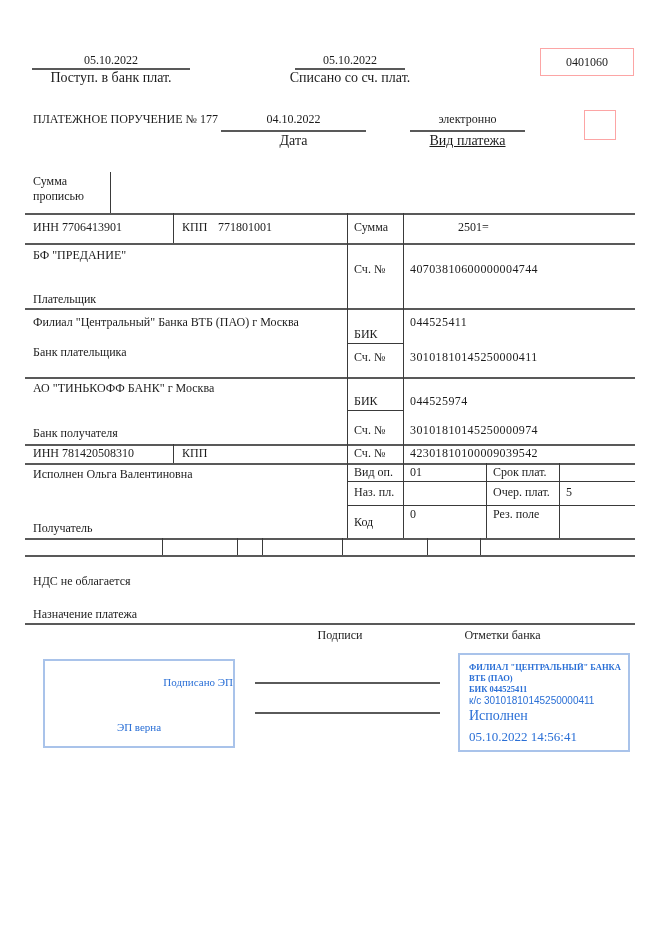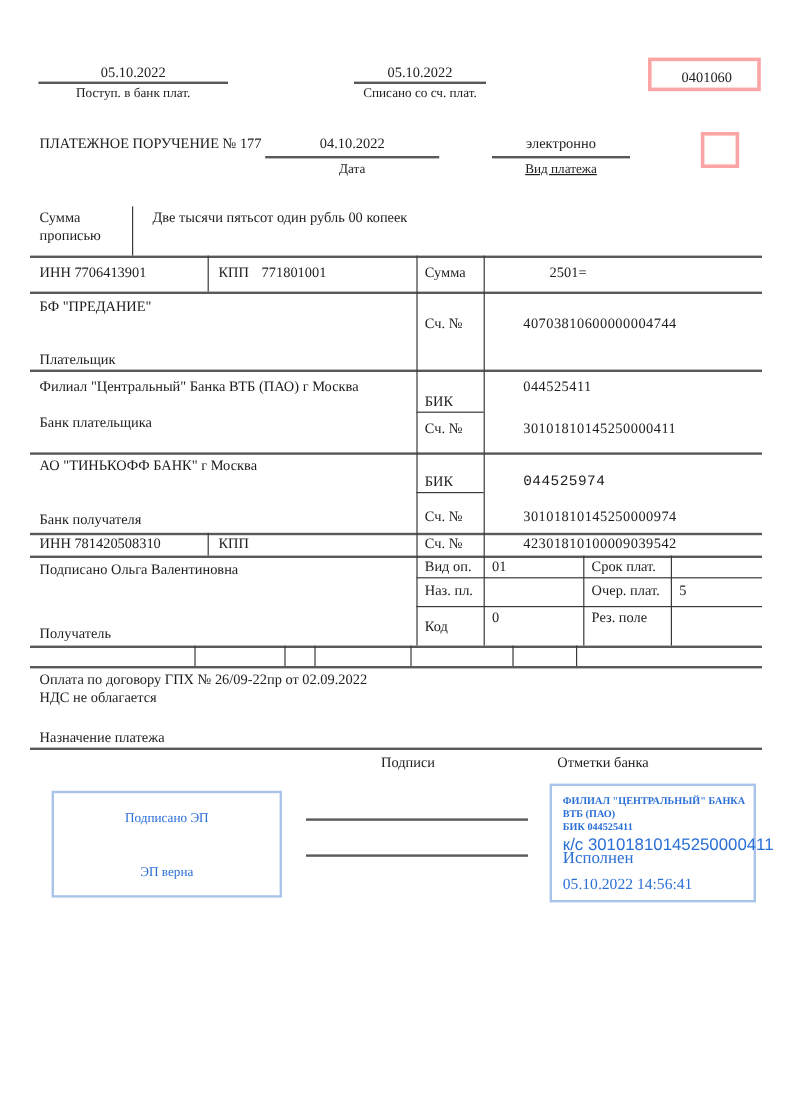--- a/index.html
+++ b/index.html
@@ -1,25 +1,25 @@
 <!DOCTYPE html>
 <html><head>
 <meta charset="utf-8">
 <style>
   html,body{margin:0;padding:0;background:#e8e8e8;}
   .page{position:relative;width:660px;height:933px;background:#ffffff;margin:0 auto;
         font-family:"Liberation Serif","DejaVu Serif",serif;color:#1c1c1c;overflow:hidden;}
   .t{position:absolute;font-size:12px;line-height:13px;white-space:nowrap;}
-  .sm{font-size:11px;line-height:12px;}
+  .sm{font-size:14px;line-height:12px;}
   .ctr{text-align:center;}
-  .num{letter-spacing:0.4px;margin-left:26px;}
+  .num{letter-spacing:0.4px;}
   .hl2{position:absolute;height:2px;background:#595959;}
   .hl1{position:absolute;height:1px;background:#3a3a3a;}
   .vl{position:absolute;width:1px;background:#3a3a3a;}
-  .box{position:absolute;border:3px solid #fca5a5;box-sizing:border-box;}
+  .box{position:absolute;border:1px solid #fca5a5;box-sizing:border-box;}
   .stampbox{position:absolute;border:2px solid #a9c3ea;box-sizing:border-box;}
   .stamp-t{position:absolute;white-space:nowrap;color:#2a6fd6;}
   .sigline{position:absolute;height:2px;background:#5a5a5a;}
 </style>
 </head>
 <body>
 
 <div class="page">
 
   <div class="t ctr" style="left:32px;top:54px;width:158px;">05.10.2022</div>
@@ -42,21 +42,20 @@
 
   <div class="t ctr" style="left:410px;top:113px;width:115px;">электронно</div>
   <div class="hl2" style="left:410px;top:130px;width:115px;"></div>
   <div class="t sm ctr" style="left:410px;top:135px;width:115px;text-decoration:underline;">Вид платежа</div>
 
   <div class="box" style="left:584px;top:110px;width:32px;height:30px;"></div>
 
   <div class="t" style="left:33px;top:175px;">Сумма</div>
   <div class="t" style="left:33px;top:190px;">прописью</div>
   <div class="vl" style="left:110px;top:172px;height:41px;"></div>
-  <div class="t" style="left:127px;top:175px;">Две тысячи пятьсот один рубль 00 копеек</div>
 
   <div class="hl2" style="left:25px;top:213px;width:610px;"></div>
   <div class="hl2" style="left:25px;top:243px;width:610px;"></div>
   <div class="hl2" style="left:25px;top:308px;width:610px;"></div>
   <div class="hl2" style="left:25px;top:377px;width:610px;"></div>
   <div class="hl2" style="left:25px;top:444px;width:610px;"></div>
   <div class="hl2" style="left:25px;top:463px;width:610px;"></div>
   <div class="hl2" style="left:25px;top:538px;width:610px;"></div>
   <div class="hl2" style="left:25px;top:555px;width:610px;"></div>
   <div class="hl1" style="left:347px;top:481px;width:288px;"></div>
@@ -92,65 +91,64 @@
   <div class="t" style="left:33px;top:316px;">Филиал "Центральный" Банка ВТБ (ПАО) г Москва</div>
   <div class="t" style="left:33px;top:346px;">Банк плательщика</div>
   <div class="t" style="left:354px;top:328px;">БИК</div>
   <div class="t num" style="left:410px;top:316px;">044525411</div>
   <div class="t" style="left:354px;top:351px;">Сч. №</div>
   <div class="t num" style="left:410px;top:351px;">30101810145250000411</div>
 
   <div class="t" style="left:33px;top:382px;">АО "ТИНЬКОФФ БАНК" г Москва</div>
   <div class="t" style="left:33px;top:427px;">Банк получателя</div>
   <div class="t" style="left:354px;top:395px;">БИК</div>
-  <div class="t num" style="left:410px;top:395px;font-family:Liberation Mono, monospace;">044525974</div>
+  <div class="t num" style="left:410px;top:395px;">044525974</div>
   <div class="t" style="left:354px;top:424px;">Сч. №</div>
   <div class="t num" style="left:410px;top:424px;text-align:right;">30101810145250000974</div>
 
   <div class="t" style="left:33px;top:447px;">ИНН 781420508310</div>
   <div class="t" style="left:182px;top:447px;">КПП</div>
   <div class="t" style="left:354px;top:447px;">Сч. №</div>
   <div class="t num" style="left:410px;top:447px;">42301810100009039542</div>
 
-  <div class="t" style="left:33px;top:468px;">Подписано Ольга Валентиновна</div>
+  <div class="t" style="left:33px;top:468px;">Исполнен Ольга Валентиновна</div>
   <div class="t" style="left:33px;top:522px;">Получатель</div>
 
   <div class="t" style="left:354px;top:466px;">Вид оп.</div>
   <div class="t" style="left:410px;top:466px;">01</div>
   <div class="t" style="left:493px;top:466px;">Срок плат.</div>
   <div class="t" style="left:566px;top:466px;"></div>
 
   <div class="t" style="left:354px;top:486px;">Наз. пл.</div>
   <div class="t" style="left:410px;top:486px;"></div>
   <div class="t" style="left:493px;top:486px;">Очер. плат.</div>
   <div class="t" style="left:566px;top:486px;">5</div>
 
   <div class="t" style="left:354px;top:516px;">Код</div>
   <div class="t" style="left:410px;top:508px;">0</div>
   <div class="t" style="left:493px;top:508px;">Рез. поле</div>
   <div class="t" style="left:566px;top:508px;"></div>
 
-  <div class="t" style="left:33px;top:560px;">Оплата по договору ГПХ № 26/09-22пр от 02.09.2022</div>
   <div class="t" style="left:33px;top:575px;">НДС не облагается</div>
   <div class="t" style="left:33px;top:608px;">Назначение платежа</div>
   <div class="hl2" style="left:25px;top:623px;width:610px;"></div>
 
   <div class="t ctr" style="left:280px;top:629px;width:120px;">Подписи</div>
   <div class="t ctr" style="left:440px;top:629px;width:125px;">Отметки банка</div>
 
   <div class="stampbox" style="left:43px;top:659px;width:192px;height:89px;">
-    <div class="stamp-t ctr" style="left:0;top:15px;width:188px;font-size:11px;text-align:center;">Подписано ЭП</div>
+    <div class="stamp-t ctr" style="left:0;top:15px;width:188px;font-size:11px;text-align:right;">Подписано ЭП</div>
     <div class="stamp-t ctr" style="left:0;top:60px;width:188px;font-size:11px;text-align:center;">ЭП верна</div>
   </div>
 
   <div class="sigline" style="left:255px;top:682px;width:185px;"></div>
   <div class="sigline" style="left:255px;top:712px;width:185px;"></div>
 
   <div class="stampbox" style="left:458px;top:653px;width:172px;height:99px;">
     <div class="stamp-t" style="left:9px;top:7px;font-size:8.5px;font-weight:bold;">ФИЛИАЛ "ЦЕНТРАЛЬНЫЙ" БАНКА</div>
     <div class="stamp-t" style="left:9px;top:18px;font-size:8.5px;font-weight:bold;">ВТБ (ПАО)</div>
     <div class="stamp-t" style="left:9px;top:29px;font-size:8.5px;font-weight:bold;">БИК 044525411</div>
-    <div class="stamp-t" style="left:9px;top:40px;font-size:14px;font-family:'Liberation Sans',sans-serif;">к/с 30101810145250000411</div>
+    <div class="stamp-t" style="left:9px;top:40px;font-size:10px;font-family:'Liberation Sans',sans-serif;">к/с 30101810145250000411</div>
     <div class="stamp-t" style="left:9px;top:53px;font-size:14px;">Исполнен</div>
     <div class="stamp-t" style="left:9px;top:74px;font-size:13px;">05.10.2022 14:56:41</div>
   </div>
 
 </div>
 
 </body></html>

